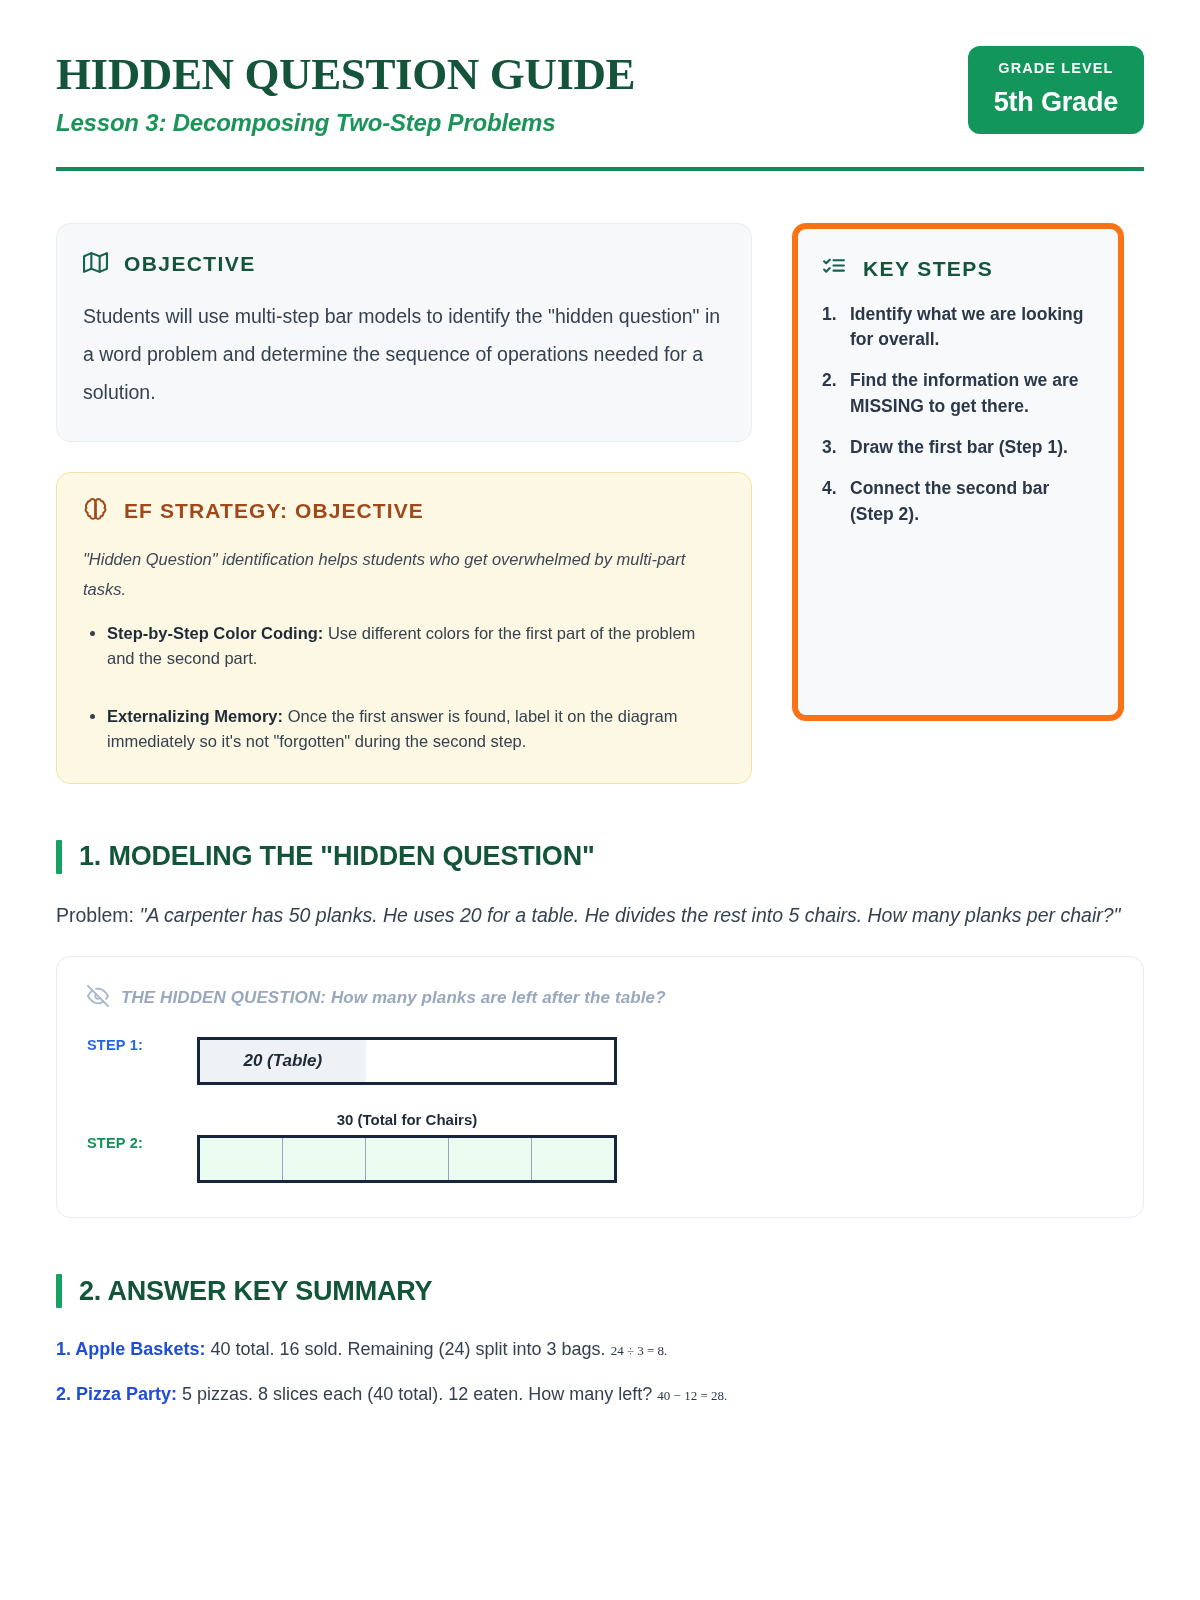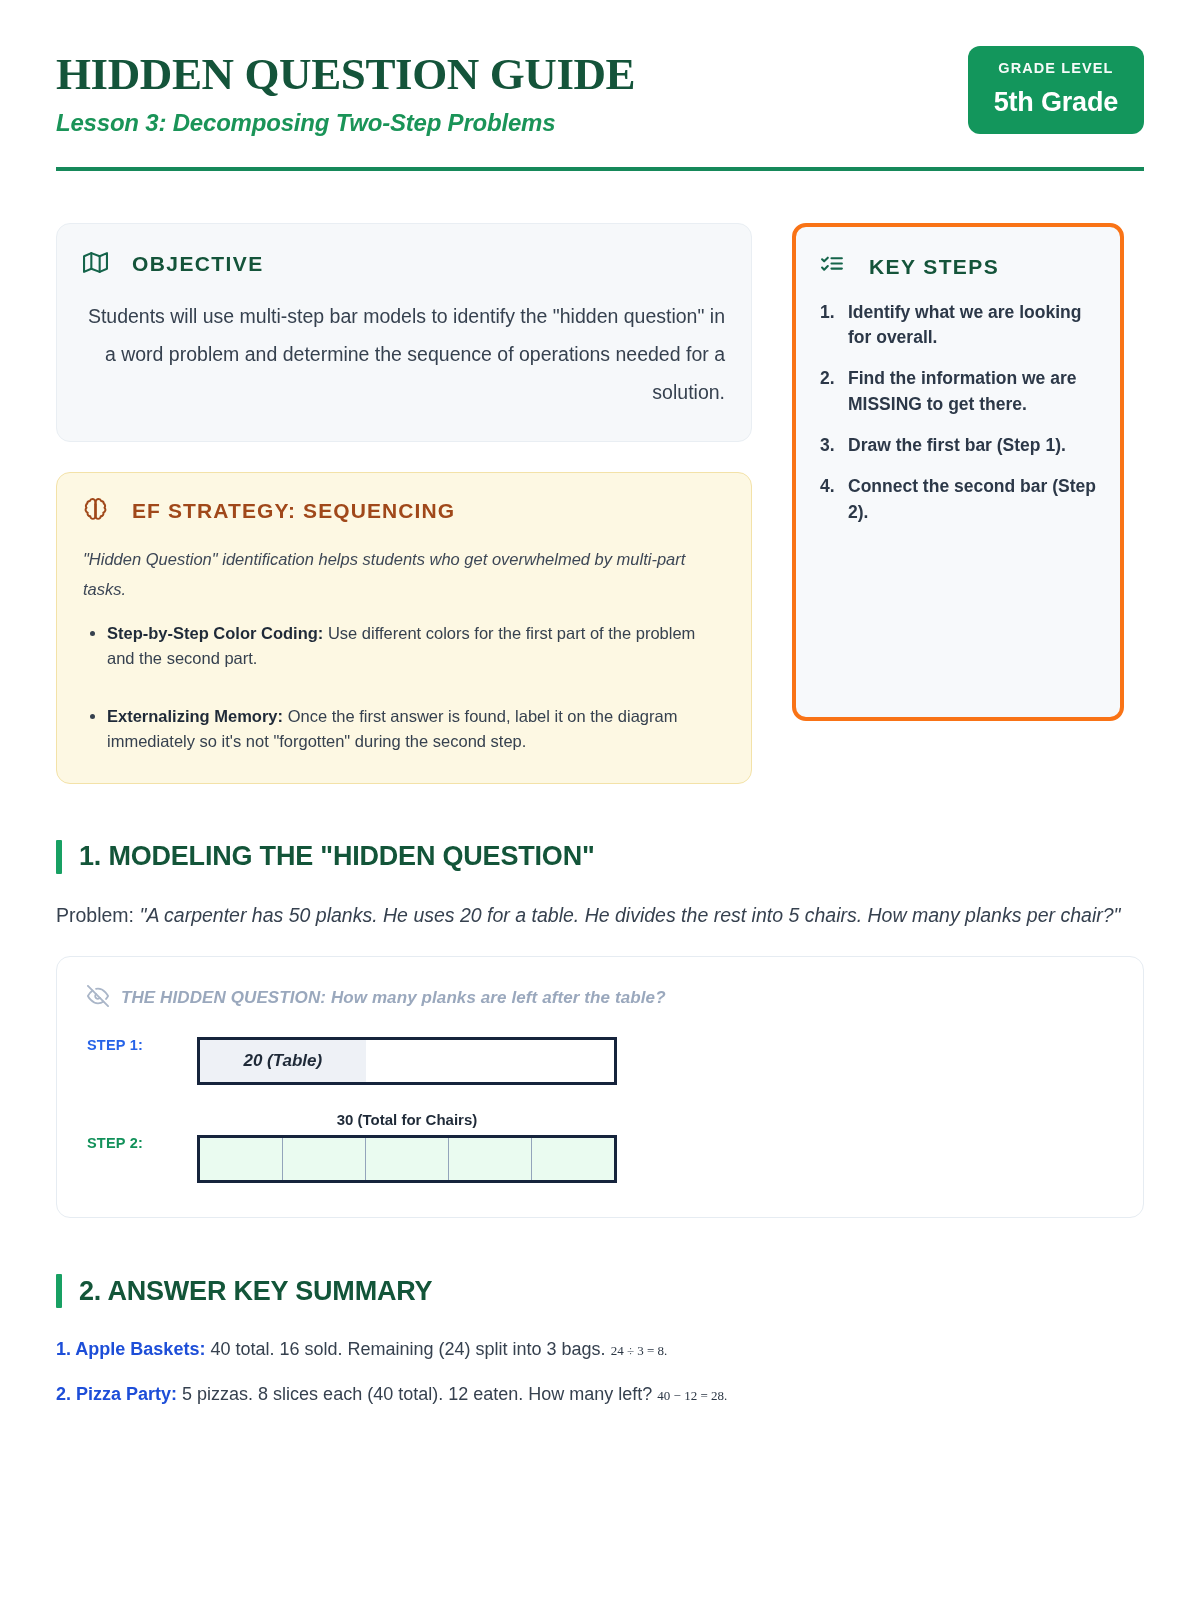--- a/index.html
+++ b/index.html
@@ -97,46 +97,45 @@
     border: 1px solid #e9eef3;
     padding: 26px 26px 30px 26px;
   }
   .card-yellow {
     background: #fdf8e3;
     border: 1px solid #f3e2a8;
     padding: 24px 26px 28px 26px;
   }
   .card-steps {
     background: #f7f9fb;
-    border: 4px solid #f97316;
+    border: 6px solid #f97316;
     padding: 26px 24px 24px 24px;
     min-height: 498px;
   }
 
   .card-head {
     display: flex;
     align-items: center;
-    gap: 24px;
+    gap: 16px;
     margin-bottom: 18px;
   }
   .card-head-title {
     font-size: 21px;
     font-weight: bold;
     letter-spacing: 1.4px;
     color: #14543a;
   }
   .card-head-title.rust { color: #a0481a; letter-spacing: 1.1px; }
   .icon { display: block; flex: none; }
 
   .objective-text {
     font-size: 19.5px;
     line-height: 1.95;
     color: #36414f;
     margin: 0;
-    text-align: right;
   }
 
   .ef-lede {
     font-style: italic;
     font-size: 16.5px;
     line-height: 1.85;
     color: #3d4756;
     margin: 0 0 16px 0;
   }
   .ef-list {
@@ -348,21 +347,21 @@
 
       <div class="card card-yellow" style="margin-top:30px;">
         <div class="card-head">
           <span class="icon">
             <svg width="25" height="25" viewBox="0 0 24 24" fill="none" stroke="#a0481a" stroke-width="1.9" stroke-linecap="round" stroke-linejoin="round">
               <path d="M12 5a3 3 0 0 0-3-3 2.5 2.5 0 0 0-2.4 1.8A2.7 2.7 0 0 0 4 6.4a2.7 2.7 0 0 0-.6 4A2.7 2.7 0 0 0 4.5 15 2.6 2.6 0 0 0 7 18.5 2.5 2.5 0 0 0 9.5 21 2.5 2.5 0 0 0 12 18.5Z"></path>
               <path d="M12 5a3 3 0 0 1 3-3 2.5 2.5 0 0 1 2.4 1.8A2.7 2.7 0 0 1 20 6.4a2.7 2.7 0 0 1 .6 4A2.7 2.7 0 0 1 19.5 15 2.6 2.6 0 0 1 17 18.5 2.5 2.5 0 0 1 14.5 21 2.5 2.5 0 0 1 12 18.5Z"></path>
               <line x1="12" y1="7" x2="12" y2="19"></line>
             </svg>
           </span>
-          <span class="card-head-title rust">EF STRATEGY: SEQUENCING</span>
+          <span class="card-head-title rust">EF STRATEGY: OBJECTIVE</span>
         </div>
         <p class="ef-lede">"Hidden Question" identification helps students who get overwhelmed by multi-part tasks.</p>
         <ul class="ef-list">
           <li>
             <strong>Step-by-Step Color Coding:</strong><span> Use different colors for the first part of the problem and the second part.</span>
           </li>
           <li>
             <strong>Externalizing Memory:</strong><span> Once the first answer is found, label it on the diagram immediately so it's not "forgotten" during the second step.</span>
           </li>
         </ul>

